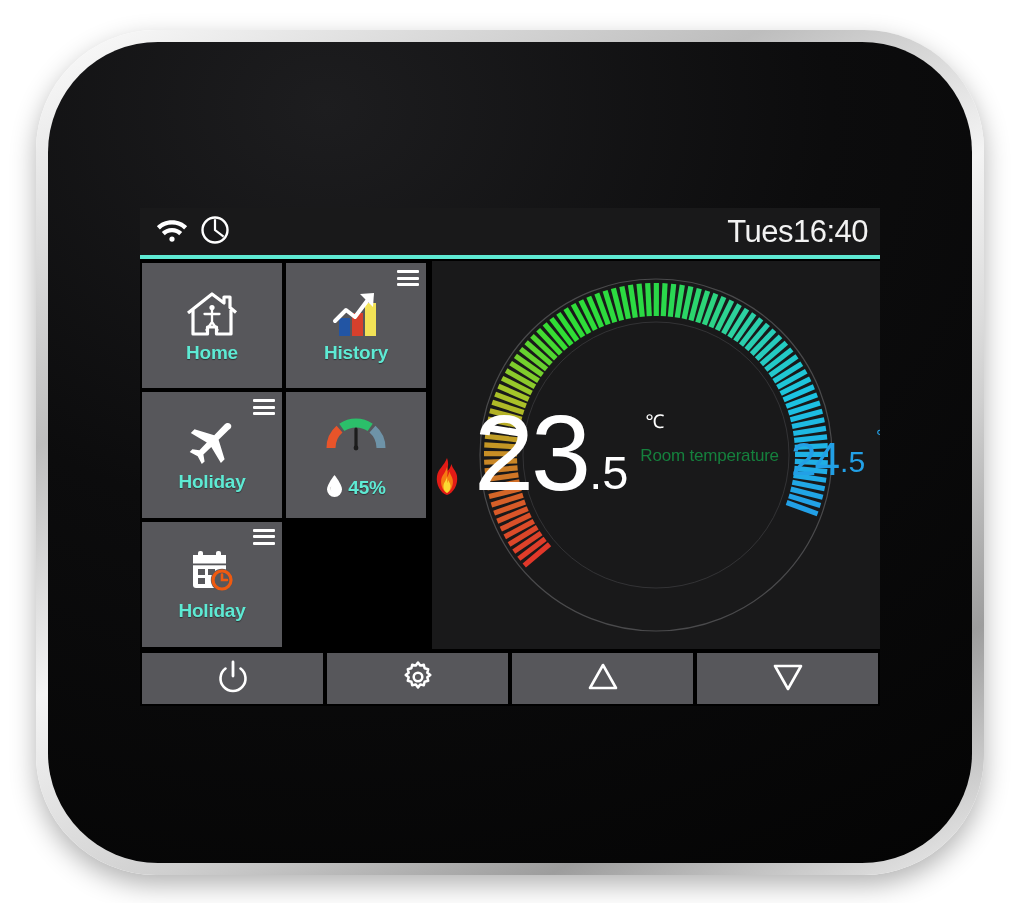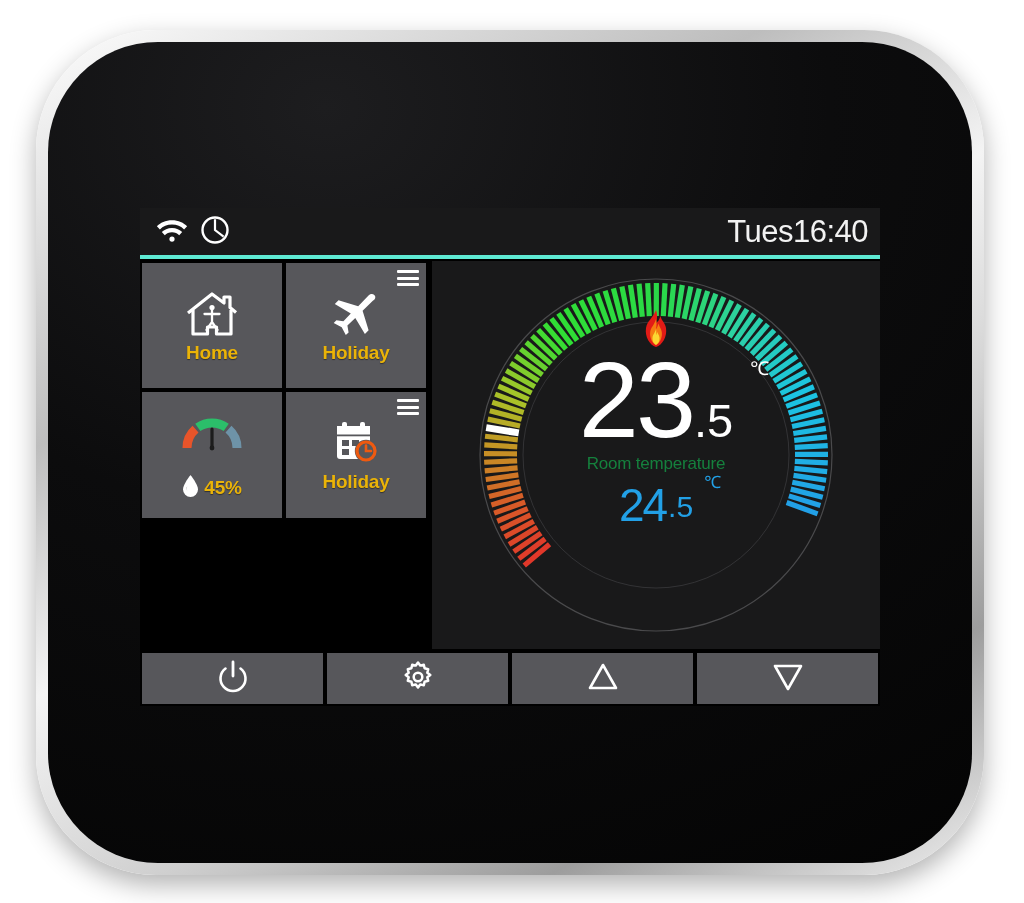--- a/index.html
+++ b/index.html
@@ -85,21 +85,21 @@
     position: relative;
     background: #57575b;
     display: flex;
     flex-direction: column;
     align-items: center;
     justify-content: center;
     gap: 2px;
   }
   .tile-icon { height: 52px; display: flex; align-items: center; justify-content: center; }
   .tile-label {
-    color: #eab308;
+    color: #5eead4;
     font-size: 19px;
     font-weight: bold;
     letter-spacing: -0.2px;
     text-shadow: 0 1px 1px rgba(0,0,0,.45);
   }
   .hamburger {
     position: absolute;
     right: 7px; top: 7px;
     width: 22px; height: 16px;
     display: flex; flex-direction: column; justify-content: space-between;
@@ -114,22 +114,23 @@
     width: 448px;
     height: 388px;
     background: #19191a;
     overflow: hidden;
   }
   #dial-svg { position: absolute; left: 50%; top: 50%; transform: translate(-50%,-50%); }
 
   .dial-center {
     position: absolute;
     left: 0; right: 0; top: 0; bottom: 0;
-    display: flex; flex-direction: column; align-items: center;
+    display: flex; align-items: center;
     pointer-events: none;
+    gap: 12px;
   }
   .flame { margin-top: 48px; }
   .room-temp-row {
     position: relative;
     display: flex;
     align-items: flex-start;
     margin-top: -4px;
   }
   .room-temp-main {
     color: #ffffff;
@@ -241,20 +242,37 @@
         <svg width="56" height="50" viewBox="0 0 56 50">
           <path d="M4 24 L28 5 L40 14 L40 8 L46 8 L46 18.5 L52 23.5" fill="none" stroke="#fff" stroke-width="3.2" stroke-linejoin="round"></path>
           <path d="M9 21 L9 45 L23.5 45 L23.5 38 L32.5 38 L32.5 45 L47 45 L47 21" fill="none" stroke="#fff" stroke-width="3.2" stroke-linejoin="round"></path>
           <circle cx="28" cy="18.5" r="2.6" fill="#fff"></circle>
           <path d="M28 21 L28 33 M20.5 25 L35.5 25 M28 33 L22.5 41 M28 33 L33.5 41" fill="none" stroke="#fff" stroke-width="2.3" stroke-linecap="round"></path>
         </svg>
       </span>
       <span class="tile-label">Home</span>
     </div>
 
+    <div class="tile">
+      <span class="hamburger">
+          <i></i>
+          <i></i>
+          <i></i>
+        </span>
+      <span class="tile-icon">
+        <svg width="56" height="48" viewBox="0 0 56 48">
+          <rect x="11" y="28" width="11" height="18" fill="#2255a4"></rect>
+          <rect x="24" y="23" width="11" height="23" fill="#d6402c"></rect>
+          <rect x="37" y="13" width="11" height="33" fill="#f2e256"></rect>
+          <path d="M7 31 L18 20 L27 27 L42 7" fill="none" stroke="#fff" stroke-width="4" stroke-linejoin="round" stroke-linecap="round"></path>
+          <path d="M32 4 L46 3 L45 17 Z" fill="#fff"></path>
+        </svg>
+      </span>
+      <span class="tile-label">History</span>
+    </div>
 
 
     <div class="tile">
       <span class="hamburger">
           <i></i>
           <i></i>
           <i></i>
         </span>
       <span class="tile-icon">
         <svg width="54" height="46" viewBox="0 0 54 46">

